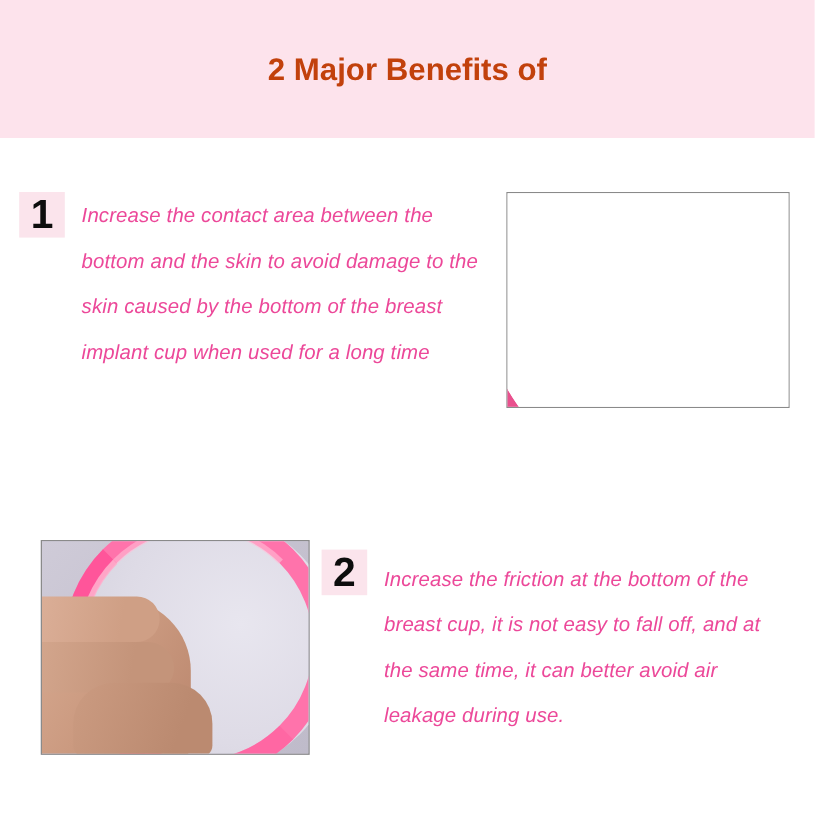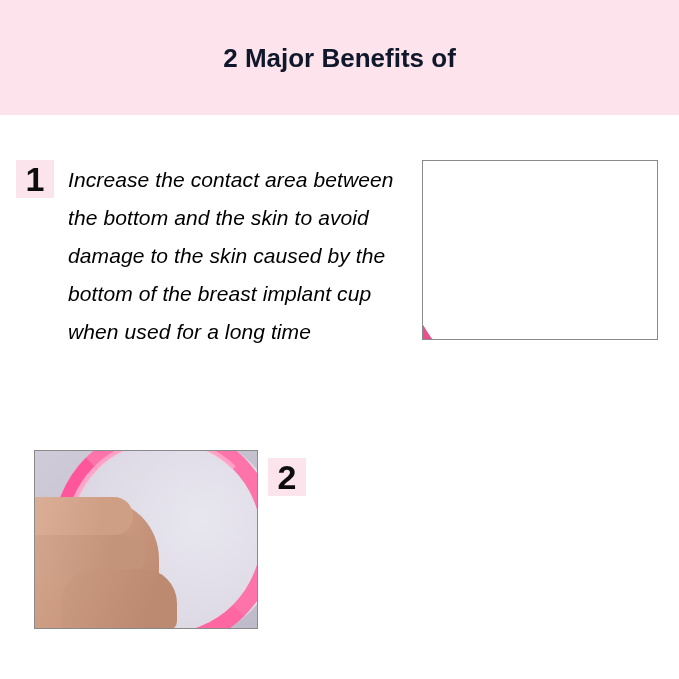--- a/index.html
+++ b/index.html
@@ -24,21 +24,21 @@
     height: 115px;
     background: #fde3ec;
     display: flex;
     flex-direction: column;
     align-items: center;
     justify-content: center;
   }
   .header-line {
     font-size: 26px;
     font-weight: bold;
-    color: #0f172a;
+    color: #c2410c;
     line-height: 34px;
     letter-spacing: 0px;
     text-align: center;
     white-space: nowrap;
   }
 
   
   .benefit-row {
     position: absolute;
     display: flex;
@@ -62,23 +62,23 @@
     color: #0d0d0d;
     font-size: 34px;
     font-weight: bold;
     line-height: 38px;
     text-align: center;
     flex: 0 0 auto;
     font-family: "Liberation Sans", sans-serif;
   }
 
   .benefit-text {
-    font-size: 21px;
+    font-size: 17px;
     font-style: italic;
-    color: #000000;
+    color: #ec4899;
     line-height: 38px;
     letter-spacing: 0.1px;
   }
 
   
   .text-block-1 {
     margin-left: 14px;
     width: 340px;
     margin-top: 1px;
   }
@@ -287,13 +287,14 @@
     <div class="p2-hand"></div>
     <div class="p2-finger-a"></div>
     <div class="p2-finger-b"></div>
     <div class="p2-thumb"></div>
   </div>
 
   <div style="width:10px;flex:0 0 auto;"></div>
 
   <div class="badge" style="margin-top:8px;">2</div>
 
+  <div class="benefit-text text-block-2">Increase the friction at the bottom of the breast cup, it is not easy to fall off, and at the same time, it can better avoid air leakage during use.</div>
 </div>
 
 </body></html>

